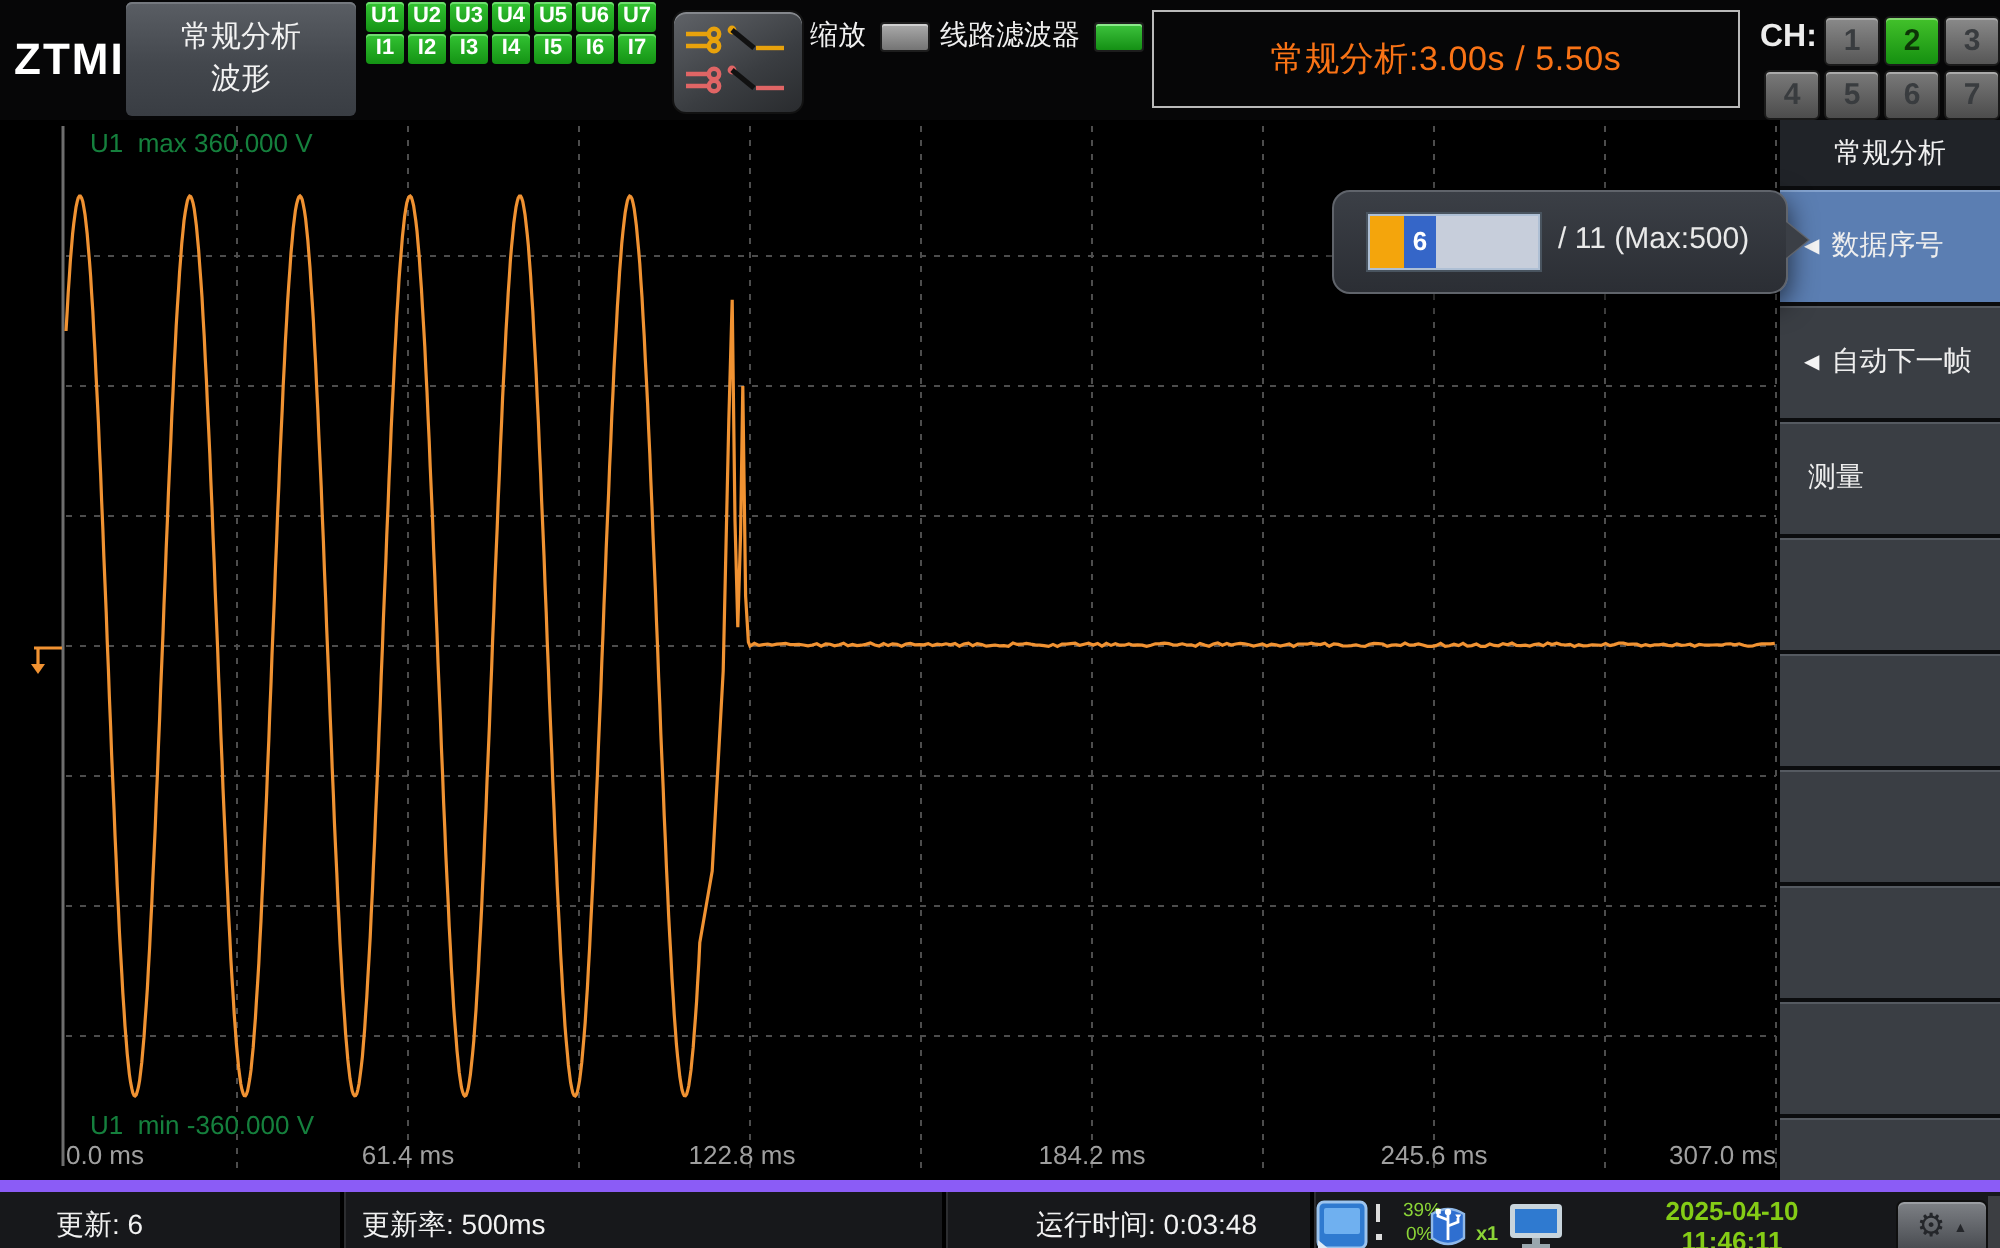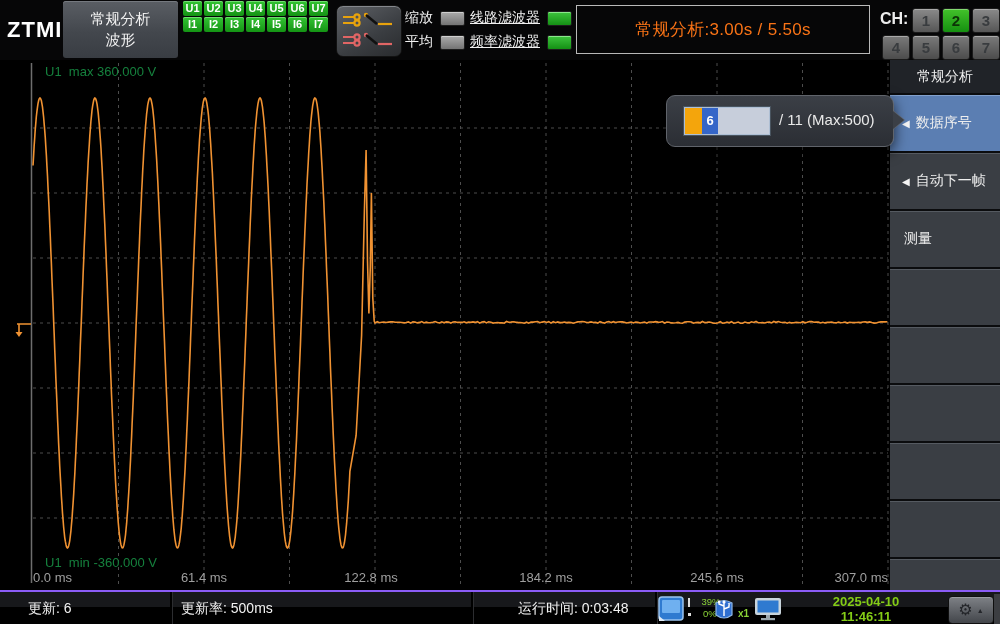--- a/index.html
+++ b/index.html
@@ -19,21 +19,21 @@
   .badge{width:19px;height:15px;line-height:15px;text-align:center;border-radius:2px;
          background:linear-gradient(180deg,#33c433,#149314);box-shadow:inset 0 1px 0 #6fdd6f;
          color:#fff;font-size:11px;font-weight:bold;}
   #wiring-btn{position:absolute;left:336px;top:5px;width:64px;height:50px;border-radius:7px;
               background:linear-gradient(150deg,#606368 0%,#3a3d41 60%,#292b2e 100%);
               border:1px solid #121212;box-shadow:inset 0 1px 0 #85888d;}
   .filter-row{position:absolute;display:flex;align-items:center;gap:5px;color:#f0f0f0;font-size:14px;}
   #frow1{left:405px;top:9px;}
   #frow2{left:405px;top:33px;}
   .fl1{display:inline-block;width:30px;}
-  .fl2{display:inline-block;width:72px;text-decoration:underline;}
+  .fl2{display:inline-block;width:72px;}
   .ind{width:23px;height:13px;border-radius:2px;border:1px solid #1d1d1d;}
   .ind.off{background:linear-gradient(180deg,#ababab,#747474);box-shadow:inset 0 1px 0 #cfcfcf;}
   .ind.on{background:linear-gradient(180deg,#3ec43e,#149014);box-shadow:inset 0 1px 0 #8be88b;}
   #status-box{position:absolute;left:576px;top:5px;width:292px;height:47px;background:#060607;
               border:1px solid #b9b9b9;display:flex;align-items:center;justify-content:center;
               color:#f97316;font-size:17px;letter-spacing:.3px;}
   #ch-area{position:absolute;left:878px;top:0;width:122px;height:48px;}
   #ch-label{position:absolute;left:2px;top:10px;color:#ececec;font-size:16px;font-weight:bold;}
   .chbtn{position:absolute;width:26px;height:23px;border-radius:3px;border:1px solid #1a1a1a;
          background:linear-gradient(180deg,#8a8a8a,#565656);box-shadow:inset 0 1px 0 #aaa;
@@ -68,21 +68,21 @@
   #popup-tail{position:absolute;right:-11px;top:15px;width:0;height:0;
               border-top:9px solid transparent;border-bottom:9px solid transparent;border-left:11px solid #3b3f46;
               filter:drop-shadow(1px 0 0 #60646b);}
   #spinbox{position:absolute;left:17px;top:11px;width:84px;height:26px;background:#c7cedb;
            border:1px solid #aebfd4;outline:1px solid #49545f;}
   #spin-orange{position:absolute;left:0;top:0;width:17px;height:26px;background:#f4a50c;}
   #spin-sel{position:absolute;left:17px;top:0;width:16px;height:26px;background:#3566c8;color:#fff;
             font-size:13px;font-weight:bold;text-align:center;line-height:26px;}
   #popup-suffix{position:absolute;left:112px;top:15px;color:#e9e9e9;font-size:15px;white-space:nowrap;}
   
-  #bottombar{position:absolute;left:0;top:590px;width:1000px;height:17px;background:#17181b;border-top:2px solid #8b5cf6;box-sizing:border-box;}
+  #bottombar{position:absolute;left:0;top:590px;width:1000px;height:34px;background:#17181b;border-top:6px solid #8b5cf6;box-sizing:border-box;}
   .bsep{position:absolute;top:0;width:2px;height:34px;background:#000;box-shadow:1px 0 0 #2c2d30;}
   .btxt{position:absolute;top:8px;color:#f2f2f2;font-size:14px;white-space:nowrap;}
   #media-pct{position:absolute;left:688px;top:4px;font-size:9.5px;color:#8bd437;line-height:12px;}
   .pct-line{display:flex;align-items:center;gap:12px;}
   .pct-bar{display:inline-block;width:1.5px;height:9px;background:#ddd;}
   .pct-dot{display:inline-block;width:3px;height:3px;background:#ddd;}
   #usb-x1{position:absolute;left:738px;top:16px;color:#8bd437;font-size:10px;font-weight:bold;}
   #dt-block{position:absolute;left:790px;top:2px;width:152px;text-align:center;color:#84cc16;font-size:13px;font-weight:bold;line-height:15px;}
   #gear-btn{position:absolute;left:948px;top:4px;width:44px;height:26px;border-radius:4px;border:1px solid #0f0f0f;
             background:linear-gradient(180deg,#7e8186,#43464b);box-shadow:inset 0 1px 0 #9a9da2;
@@ -144,26 +144,20 @@
         </g>
         <circle cx="29" cy="29" r="2.2" fill="#e06565"></circle>
         <path d="M29 29 L40 38" stroke="#111" stroke-width="2.6"></path>
       </svg>
     </div>
 
     <div class="filter-row" id="frow1">
       <span class="fl1">缩放</span>
       <span class="ind off"></span>
       <span class="fl2">线路滤波器</span>
-      <span class="ind on"></span>
-    </div>
-    <div class="filter-row" id="frow2">
-      <span class="fl1">平均</span>
-      <span class="ind off"></span>
-      <span class="fl2">频率滤波器</span>
       <span class="ind on"></span>
     </div>
 
     <div id="status-box">
       <span>常规分析:3.00s / 5.50s</span>
     </div>
 
     <div id="ch-area">
       <span id="ch-label">CH:</span>
       <div class="chbtn" style="left:34px;top:8px;">1</div>

